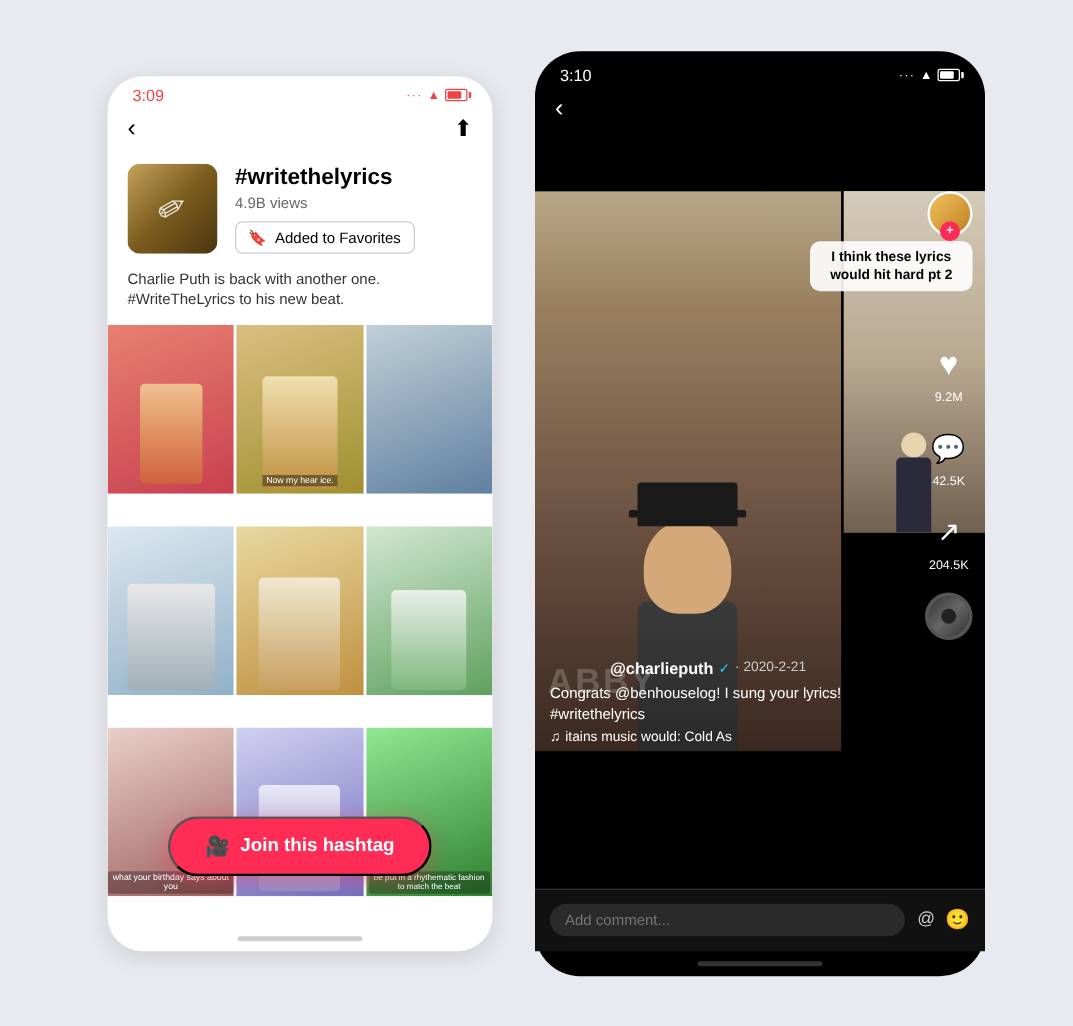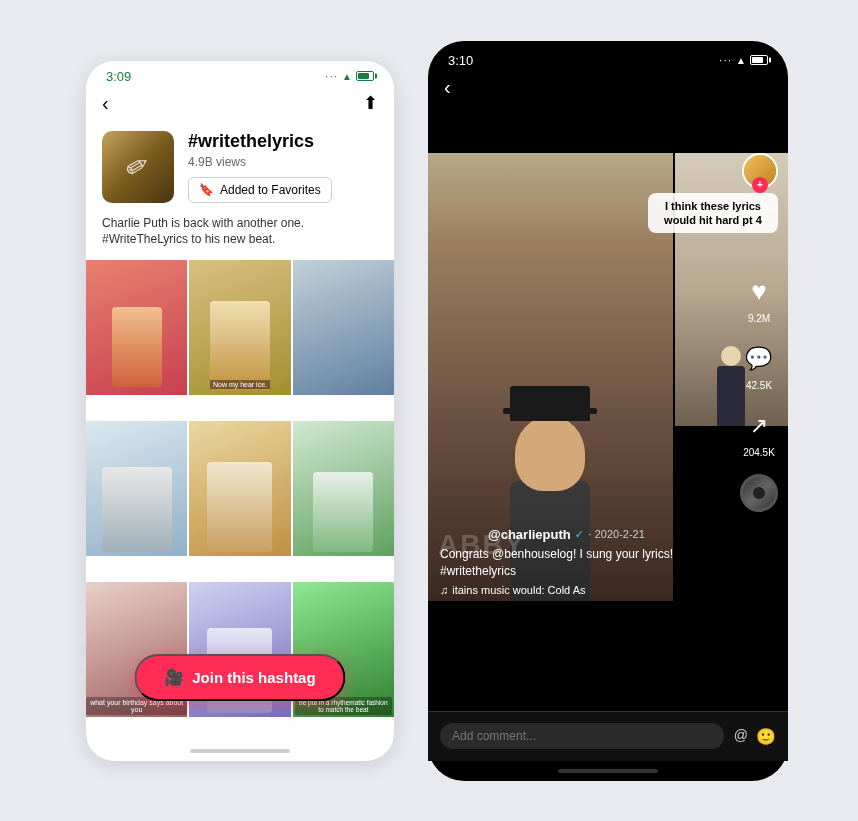--- a/index.html
+++ b/index.html
@@ -26,21 +26,21 @@
     
     .status-bar {
       display: flex;
       justify-content: space-between;
       align-items: center;
       padding: 8px 20px 4px;
       font-size: 13px;
       font-weight: 400;
     }
     .status-bar.dark { color: #fff; }
-    .status-bar.light { color: #15803d; }
+    .status-bar.light { color: #ef4444; }
     .status-icons {
       display: flex;
       align-items: center;
       gap: 4px;
       font-size: 11px;
     }
     .battery {
       width: 18px;
       height: 10px;
       border: 1.5px solid currentColor;
@@ -602,21 +602,21 @@
       <div class="second-video-area" style="top:50px;height:45%;bottom:auto;right:0;width:32%;border-left:2px solid #000;">
         <div style="width:100%;height:100%;background:linear-gradient(180deg,#d4cbb8 0%,#b8a890 50%,#706050 100%);position:relative;overflow:hidden;">
           <div style="position:absolute;bottom:0;left:50%;transform:translateX(-50%);">
             <div style="width:20px;height:20px;background:#e8d5b0;border-radius:50%;margin:0 auto;"></div>
             <div style="width:28px;height:60px;background:#2a2a3a;border-radius:4px 4px 0 0;margin:0 auto;"></div>
           </div>
         </div>
       </div>
 
       <div class="lyrics-overlay">
-        <span>I think these lyrics would hit hard pt 4</span>
+        <span>I think these lyrics would hit hard pt 2</span>
       </div>
 
       <div class="avatar-right" style="top:50px;">
         <div class="avatar-circle">
           <div style="width:100%;height:100%;background:linear-gradient(135deg,#f0c060,#c08020);border-radius:50%;"></div>
         </div>
         <div class="avatar-plus">+</div>
       </div>
 
       <div class="action-btns" style="top:170px;">

